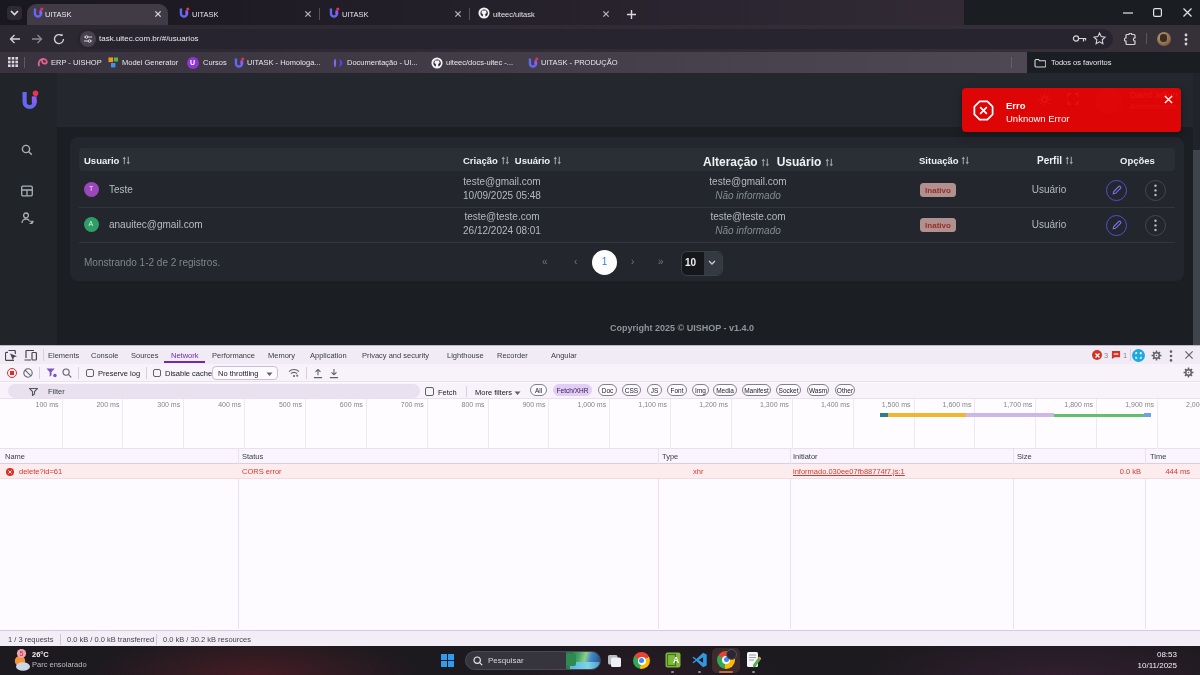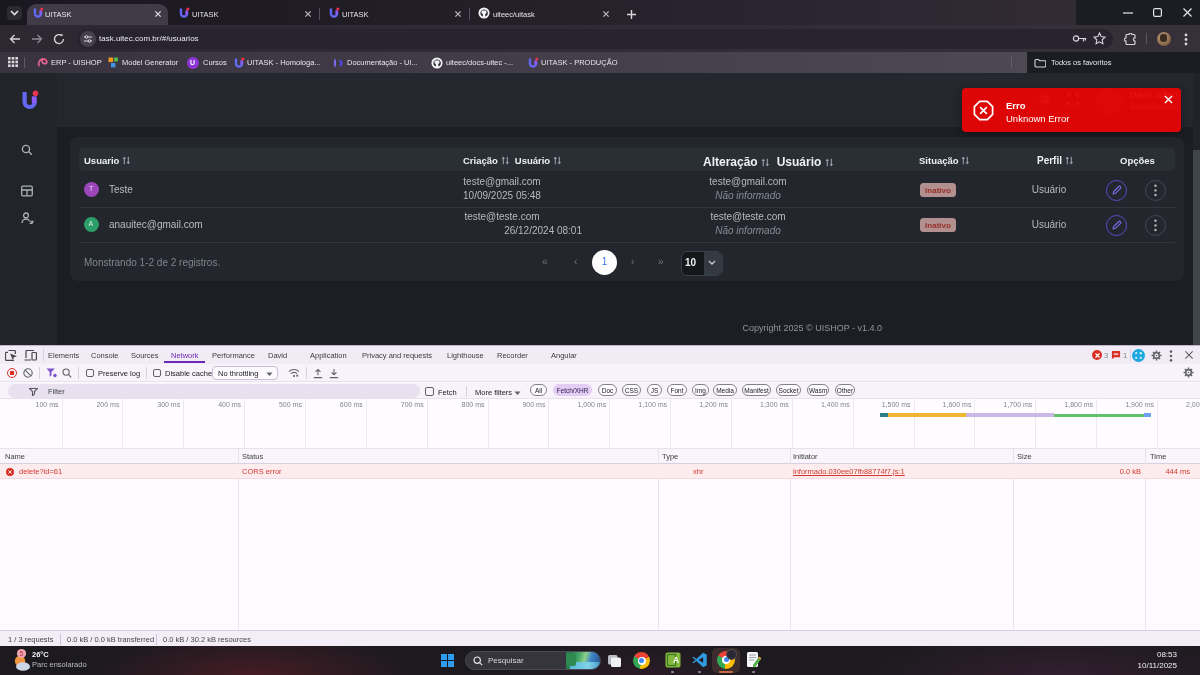--- a/index.html
+++ b/index.html
@@ -3,21 +3,21 @@
 *{margin:0;padding:0;box-sizing:border-box}
 html,body{width:1200px;height:675px;overflow:hidden;background:#1a1d22;font-family:"Liberation Sans",sans-serif}
 .a{position:absolute}
 .t{position:absolute;white-space:nowrap}
 svg{display:block}
 .pill{position:absolute;white-space:nowrap;font-size:6.5px;color:#202124;border:1px solid #84808a;border-radius:7px;background:#fdfbff;top:37.5px;height:12px;line-height:11px;text-align:center}
 </style></head>
 <body>
 <div class="a" style="left:0;top:0;width:1200px;height:675px;overflow:hidden">
 
-<div class="a" style="left:0;top:0;width:1076px;height:25px;background:linear-gradient(90deg,#191720,#221e27 40%,#2a2530 75%,#322b36)">
+<div class="a" style="left:0;top:0;width:964px;height:25px;background:linear-gradient(90deg,#191720,#221e27 40%,#2a2530 75%,#322b36)">
   <div class="a" style="left:7px;top:6px;width:15px;height:14px;border-radius:4px;background:#2e2a34"></div>
   <svg class="a" style="left:10px;top:10px" width="9" height="6" viewBox="0 0 9 6">
         <path d="M1 1l3.5 3.5L8 1" stroke="#dfe0e6" stroke-width="1.6" fill="none"></path>
       </svg>
   <div class="a" style="left:27px;top:4px;width:141px;height:21px;background:#403b47;border-radius:9px 9px 0 0"></div>
   <svg class="a" style="left:32px;top:7px" width="12" height="12" viewBox="0 0 13 13">
         <path d="M3.2 1.5 V7 a3.3 3.3 0 0 0 6.6 0 V5.5" stroke="#6468f0" stroke-width="2.6" fill="none"></path>
         <rect x="8" y="3.6" width="2.9" height="4.4" fill="#8b5cf6"></rect>
         <circle cx="10.6" cy="2.2" r="1.7" fill="#ee3048"></circle>
       </svg>
@@ -248,21 +248,21 @@
         <circle cx="1.5" cy="1.8" r="1.2" fill="#b7bcc2"></circle>
         <circle cx="1.5" cy="6.4" r="1.2" fill="#b7bcc2"></circle>
         <circle cx="1.5" cy="11" r="1.2" fill="#b7bcc2"></circle>
       </svg>
   <div class="a" style="left:79px;top:133.5px;width:1096px;height:1px;background:#32373d"></div>
 
   <div class="a" style="left:84px;top:144px;width:15px;height:15px;border-radius:8px;background:#2e9e68"></div>
   <div class="t" style="left:88.5px;top:147px;font-size:7px;color:#d8f0e0">A</div>
   <div class="t" style="left:109px;top:146px;font-size:10px;color:#b9bec4">anauitec@gmail.com</div>
   <div class="t" style="left:422px;top:138px;width:160px;text-align:center;font-size:10px;color:#b4bac0">teste@teste.com</div>
-  <div class="t" style="left:422px;top:152px;width:160px;text-align:right;font-size:10px;color:#b4bac0">26/12/2024 08:01</div>
+  <div class="t" style="left:422px;top:152px;width:160px;text-align:center;font-size:10px;color:#b4bac0">26/12/2024 08:01</div>
   <div class="t" style="left:668px;top:138px;width:160px;text-align:center;font-size:10px;color:#b4bac0">teste@teste.com</div>
   <div class="t" style="left:668px;top:152px;width:160px;text-align:center;font-size:10px;font-style:italic;color:#858c93">Não informado</div>
   <div class="a" style="left:920px;top:145px;width:36px;height:14px;border-radius:3.5px;background:#b29090"></div>
   <div class="t" style="left:920px;top:148px;width:36px;text-align:center;font-size:8px;font-weight:bold;color:#962f28">Inativo</div>
   <div class="t" style="left:989px;top:146px;width:120px;text-align:center;font-size:10px;color:#b4bac0">Usuário</div>
   <div class="a" style="left:1106px;top:141.5px;width:21px;height:21px;border-radius:11px;border:1px solid #584ecb"></div>
   <svg class="a" style="left:1112px;top:147px" width="10" height="10" viewBox="0 0 10 10">
         <path d="M1.2 8.8l.5-2.3 5-5a1.1 1.1 0 0 1 1.6 0l.2.2a1.1 1.1 0 0 1 0 1.6l-5 5z" fill="none" stroke="#7c6ff0" stroke-width="1.1"></path>
       </svg>
   <div class="a" style="left:1145px;top:141.5px;width:21px;height:21px;border-radius:11px;border:1px solid #47445e"></div>
@@ -280,21 +280,21 @@
   <div class="t" style="left:592px;top:183px;width:25px;text-align:center;font-size:10px;color:#3a78e8">1</div>
   <div class="t" style="left:631px;top:183px;font-size:10px;color:#70777e">›</div>
   <div class="t" style="left:658px;top:183px;font-size:10px;color:#70777e;letter-spacing:-1px">»</div>
   <div class="a" style="left:681px;top:178px;width:42px;height:25px;border-radius:6px;background:#15171b;border:1px solid #3a4047;overflow:hidden">
         <div class="a" style="left:22px;top:0;width:20px;height:25px;background:#343a41"></div>
       </div>
   <div class="t" style="left:685px;top:184px;font-size:10px;font-weight:bold;color:#eef0f2">10</div>
   <svg class="a" style="left:708px;top:187px" width="8" height="6" viewBox="0 0 8 6">
         <path d="M1 1l3 3 3-3" stroke="#c8cdd2" stroke-width="1.3" fill="none"></path>
       </svg>
-  <div class="t" style="left:482px;top:250px;width:400px;text-align:right;font-size:9px;font-weight:normal;color:#8f959b">Copyright 2025 © UISHOP - v1.4.0</div>
+  <div class="t" style="left:482px;top:250px;width:400px;text-align:center;font-size:9px;font-weight:bold;color:#8f959b">Copyright 2025 © UISHOP - v1.4.0</div>
 
   <svg class="a" style="left:1038px;top:20px" width="13" height="13" viewBox="0 0 13 13">
         <circle cx="6.5" cy="6.5" r="2.6" fill="none" stroke="#c9c9cf" stroke-width="1.2"></circle>
         <path d="M6.5 0.5v2M6.5 10.5v2M0.5 6.5h2M10.5 6.5h2M2.3 2.3l1.4 1.4M9.3 9.3l1.4 1.4M10.7 2.3L9.3 3.7M3.7 9.3l-1.4 1.4" stroke="#c9c9cf" stroke-width="1.1"></path>
       </svg>
   <svg class="a" style="left:1067px;top:20px" width="12" height="12" viewBox="0 0 12 12">
         <path d="M1 4V1h3M8 1h3v3M11 8v3H8M4 11H1V8" fill="none" stroke="#c9c9cf" stroke-width="1.3"></path>
       </svg>
   <div class="a" style="left:1096px;top:15px;width:26px;height:26px;border-radius:13px;background:#4a4258"></div>
   <div class="t" style="left:1130px;top:17px;width:48px;overflow:hidden;font-size:8.5px;color:#d0d3d8">David Jefferson</div>
@@ -325,23 +325,23 @@
         <path d="M2 8V1.2a0.7 0.7 0 0 1 0.7-0.7H10M0.5 10h6.5" fill="none" stroke="#46484b" stroke-width="1.2"></path>
         <rect x="8" y="2.5" width="4.4" height="7.5" rx="0.8" fill="#f1ebf5" stroke="#46484b" stroke-width="1.2"></rect>
       </svg>
   <div class="a" style="left:43px;top:3px;width:1px;height:12px;background:#d8d0e0"></div>
   <div class="t" style="left:48px;top:5px;font-size:7.5px;color:#3c4043">Elements</div>
   <div class="t" style="left:91px;top:5px;font-size:7.5px;color:#3c4043">Console</div>
   <div class="t" style="left:131px;top:5px;font-size:7.5px;color:#3c4043">Sources</div>
   <div class="t" style="left:171px;top:5px;font-size:7.5px;color:#6d28b5">Network</div>
   <div class="a" style="left:164px;top:15px;width:41px;height:2px;background:#6d28b5"></div>
   <div class="t" style="left:212px;top:5px;font-size:7.5px;color:#3c4043">Performance</div>
-  <div class="t" style="left:268px;top:5px;font-size:7.5px;color:#3c4043">David</div>
+  <div class="t" style="left:268px;top:5px;font-size:7.5px;color:#3c4043">Memory</div>
   <div class="t" style="left:310px;top:5px;font-size:7.5px;color:#3c4043">Application</div>
-  <div class="t" style="left:362px;top:5px;font-size:7.5px;color:#3c4043">Privacy and requests</div>
+  <div class="t" style="left:362px;top:5px;font-size:7.5px;color:#3c4043">Privacy and security</div>
   <div class="t" style="left:447px;top:5px;font-size:7.5px;color:#3c4043">Lighthouse</div>
   <div class="t" style="left:497px;top:5px;font-size:7.5px;color:#3c4043">Recorder</div>
   <div class="t" style="left:551px;top:5px;font-size:7.5px;color:#3c4043">Angular</div>
   <div class="a" style="left:1092px;top:4px;width:10px;height:10px;border-radius:5px;background:#d93025"></div>
   <svg class="a" style="left:1094.5px;top:6.5px" width="5" height="5" viewBox="0 0 5 5">
         <path d="M0.5 0.5l4 4M4.5 0.5l-4 4" stroke="#fff" stroke-width="1.2"></path>
       </svg>
   <div class="t" style="left:1104px;top:5px;font-size:7.5px;color:#80868b">3</div>
   <svg class="a" style="left:1111px;top:4px" width="10" height="10" viewBox="0 0 11 11">
         <path d="M1 1h9v7H4L1 10z" fill="#d93025"></path>

